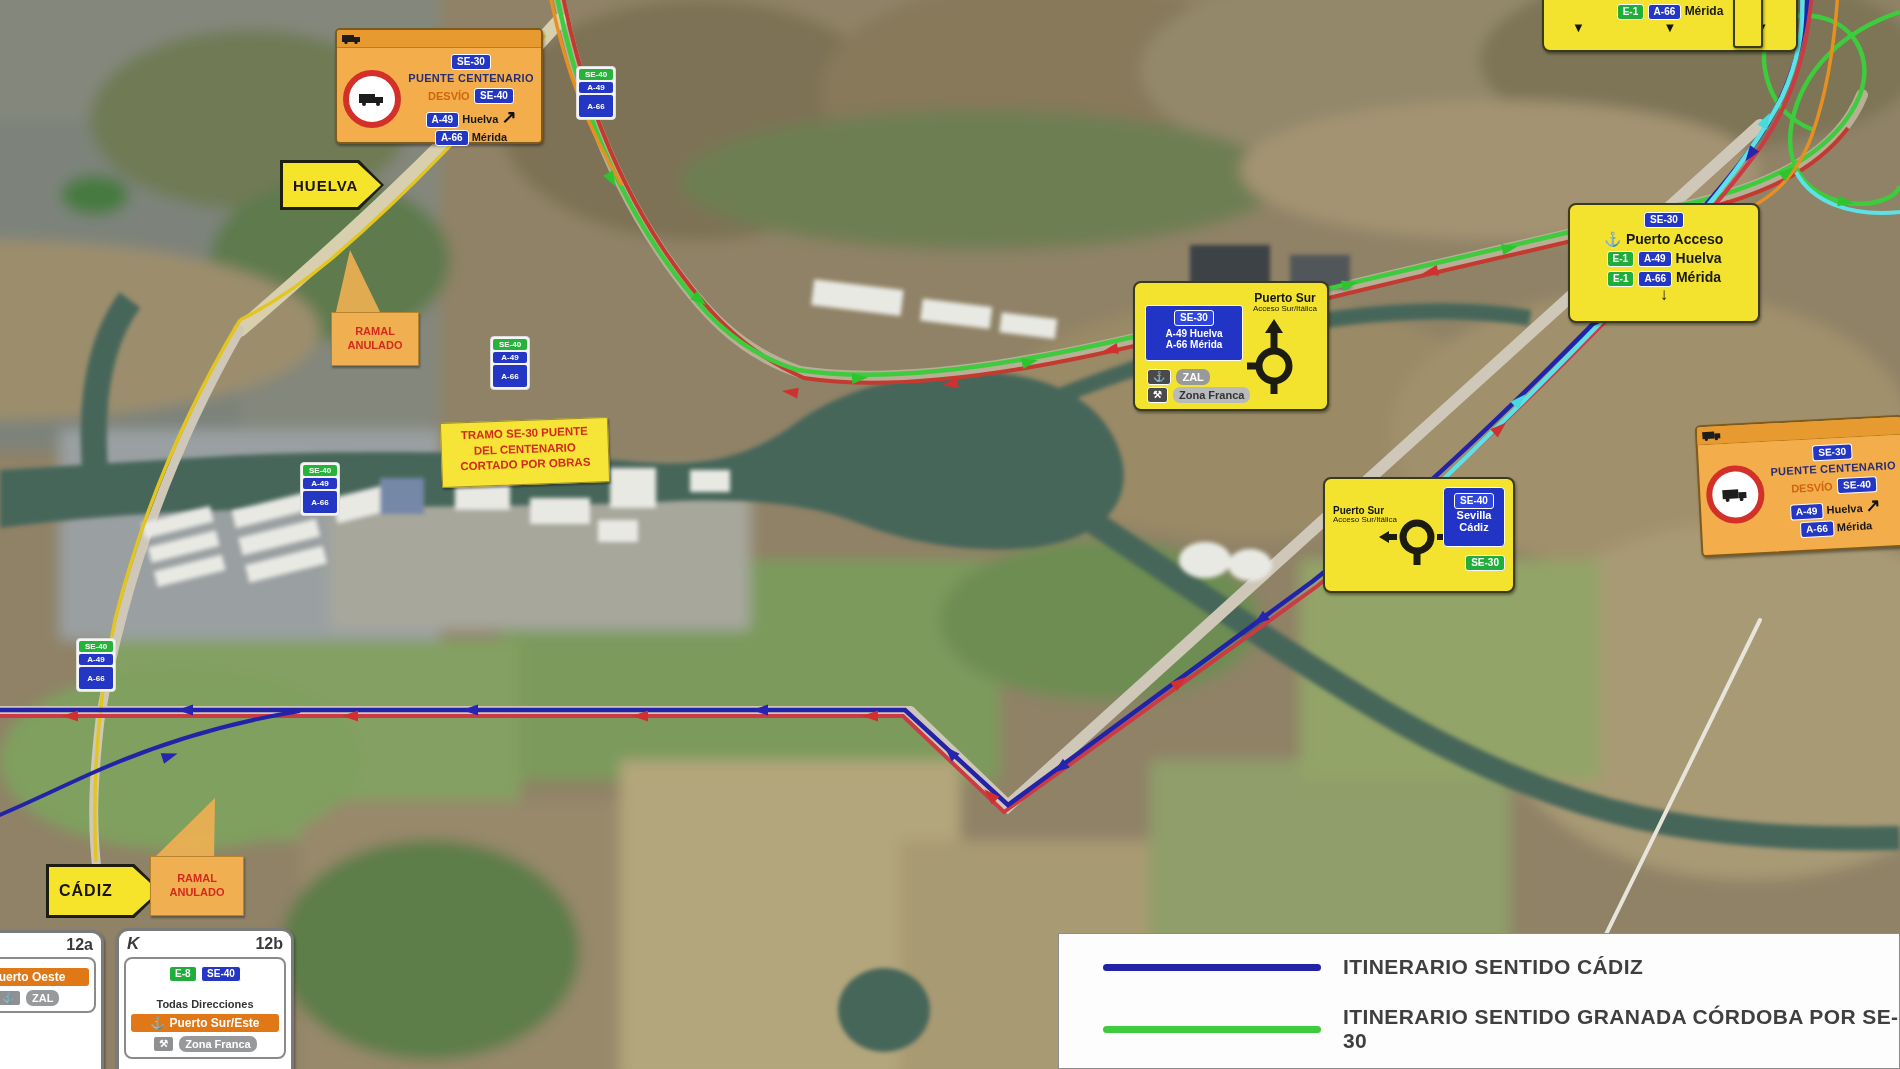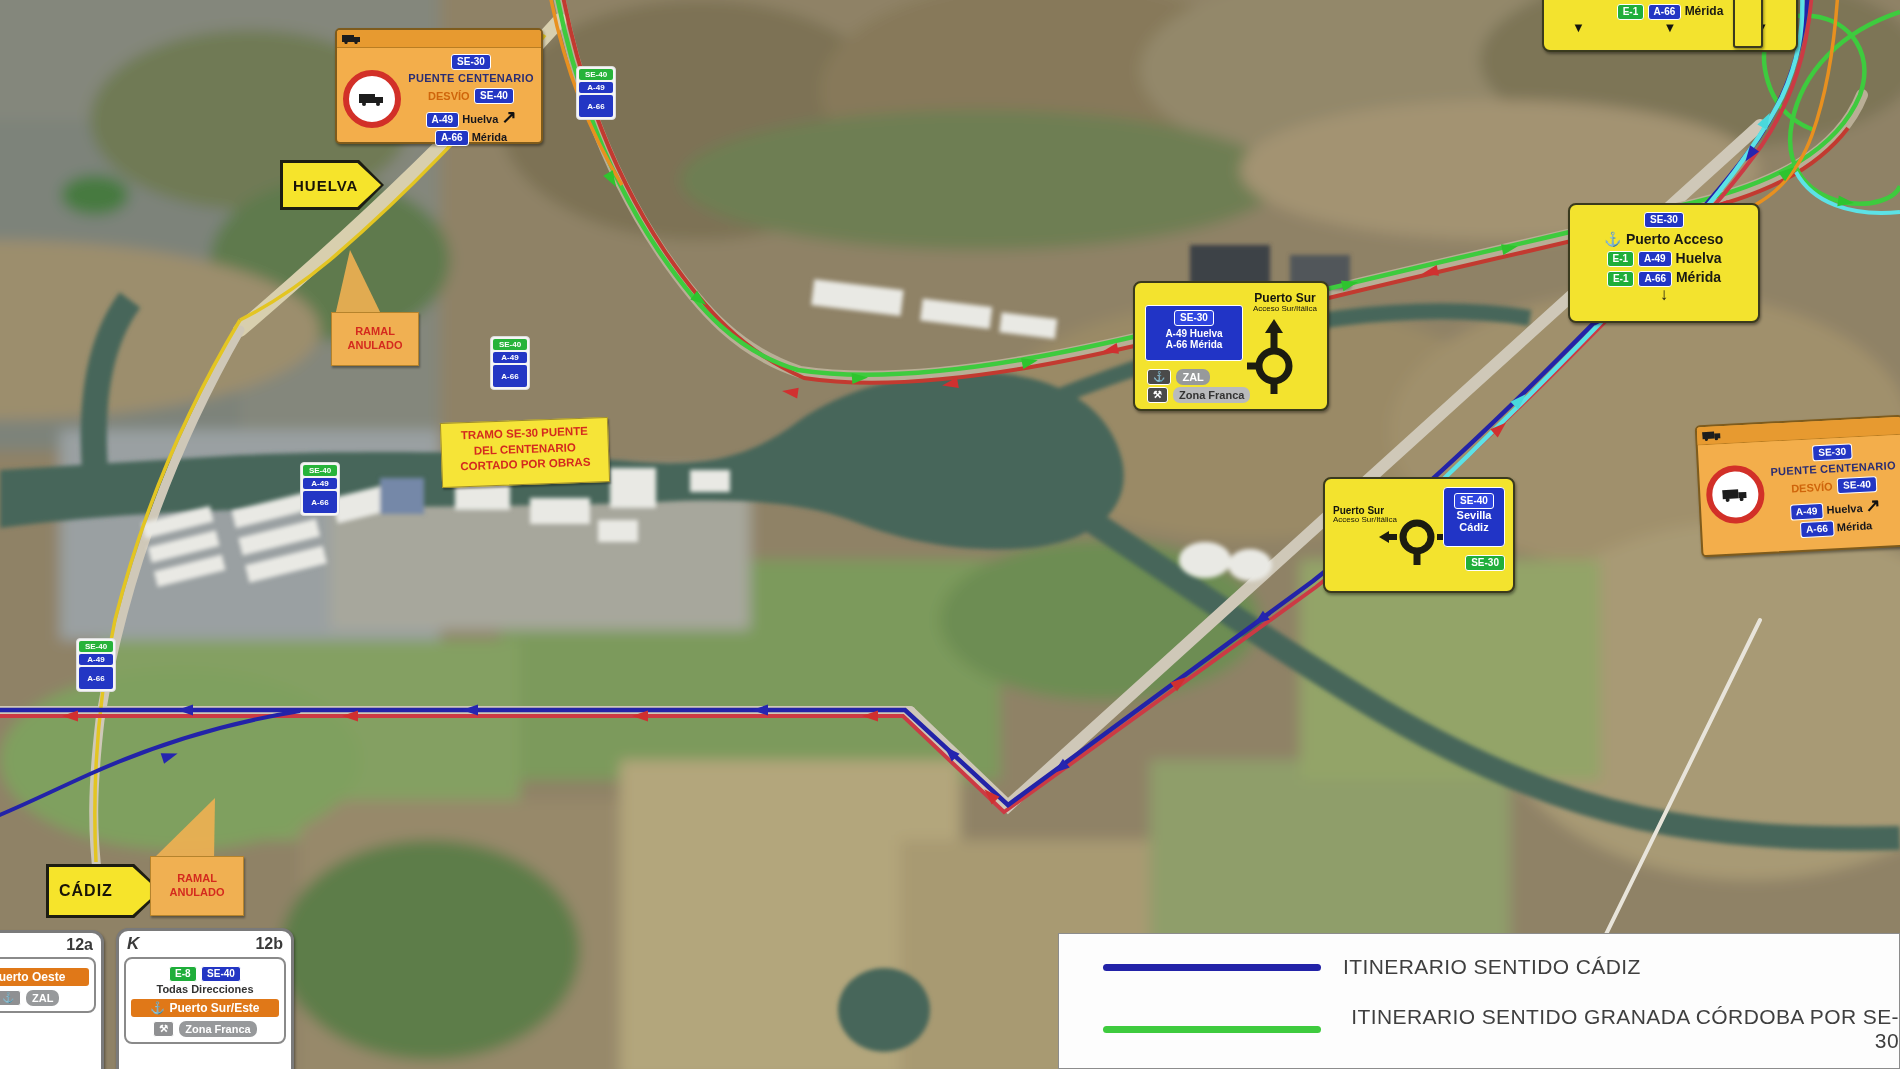--- a/index.html
+++ b/index.html
@@ -39,21 +39,21 @@
 
   .notice{position:absolute;background:#f6e437;border:1px solid #9e8c2c;color:#d42a1e;
           font-weight:bold;text-align:center;box-shadow:1px 2px 2px rgba(0,0,0,.35);}
 
   
   .legend{position:absolute;left:1058px;top:933px;width:842px;height:136px;background:#fdfdfd;
           border:1px solid #8c8c8c;display:flex;flex-direction:column;justify-content:space-around;
           padding:8px 0 2px 44px;box-sizing:border-box;}
   .legend .row{display:flex;align-items:center;gap:22px;}
   .legend .sw{width:218px;height:7px;border-radius:4px;flex:none;}
-  .legend .lbl{font-size:21px;font-weight:normal;color:#3f3f3f;letter-spacing:.4px;text-align:right;}
+  .legend .lbl{font-size:21px;font-weight:bold;color:#3f3f3f;letter-spacing:.4px;}
 
   
   .panel{position:absolute;background:#fff;border:3px solid #7a7a7a;border-radius:12px;
          box-shadow:1px 2px 3px rgba(0,0,0,.4);}
   .panel .phdr{display:flex;justify-content:space-between;align-items:center;
                padding:3px 8px;font-weight:bold;color:#3a3a3a;}
   .panel .pbody{margin:0 5px 5px 5px;border:2px solid #8a8a8a;border-radius:8px;
                 padding:5px 5px;background:#fff;text-align:center;}
   .obar{background:#e07818;color:#fff;font-weight:bold;border-radius:3px;
         padding:2px 4px;margin:4px 0;font-size:12px;display:flex;align-items:center;gap:4px;justify-content:center;}
@@ -444,21 +444,21 @@
 <div class="panel" style="left:116px;top:928px;width:172px;height:172px;">
   <div class="phdr">
     <span style="font-style:italic;font-size:17px;">K</span>
     <span>12b</span>
   </div>
   <div class="pbody">
     <div>
       <span class="shield green">E-8</span>
       <span class="shield">SE-40</span>
     </div>
-    <div style="font-size:11px;font-weight:bold;color:#333;margin-top:1px;">Todas Direcciones</div>
+    <div style="font-size:11px;font-weight:bold;color:#333;margin-top:16px;">Todas Direcciones</div>
     <div class="obar">
           <span style="color:#1d1d1d;">⚓</span>
       <span>Puerto Sur/Este</span>
         </div>
     <div style="display:flex;align-items:center;gap:5px;justify-content:center;">
       <span class="shield gray">⚒</span>
       <span class="gbar" style="margin:0;">Zona Franca</span>
     </div>
   </div>
 </div>

